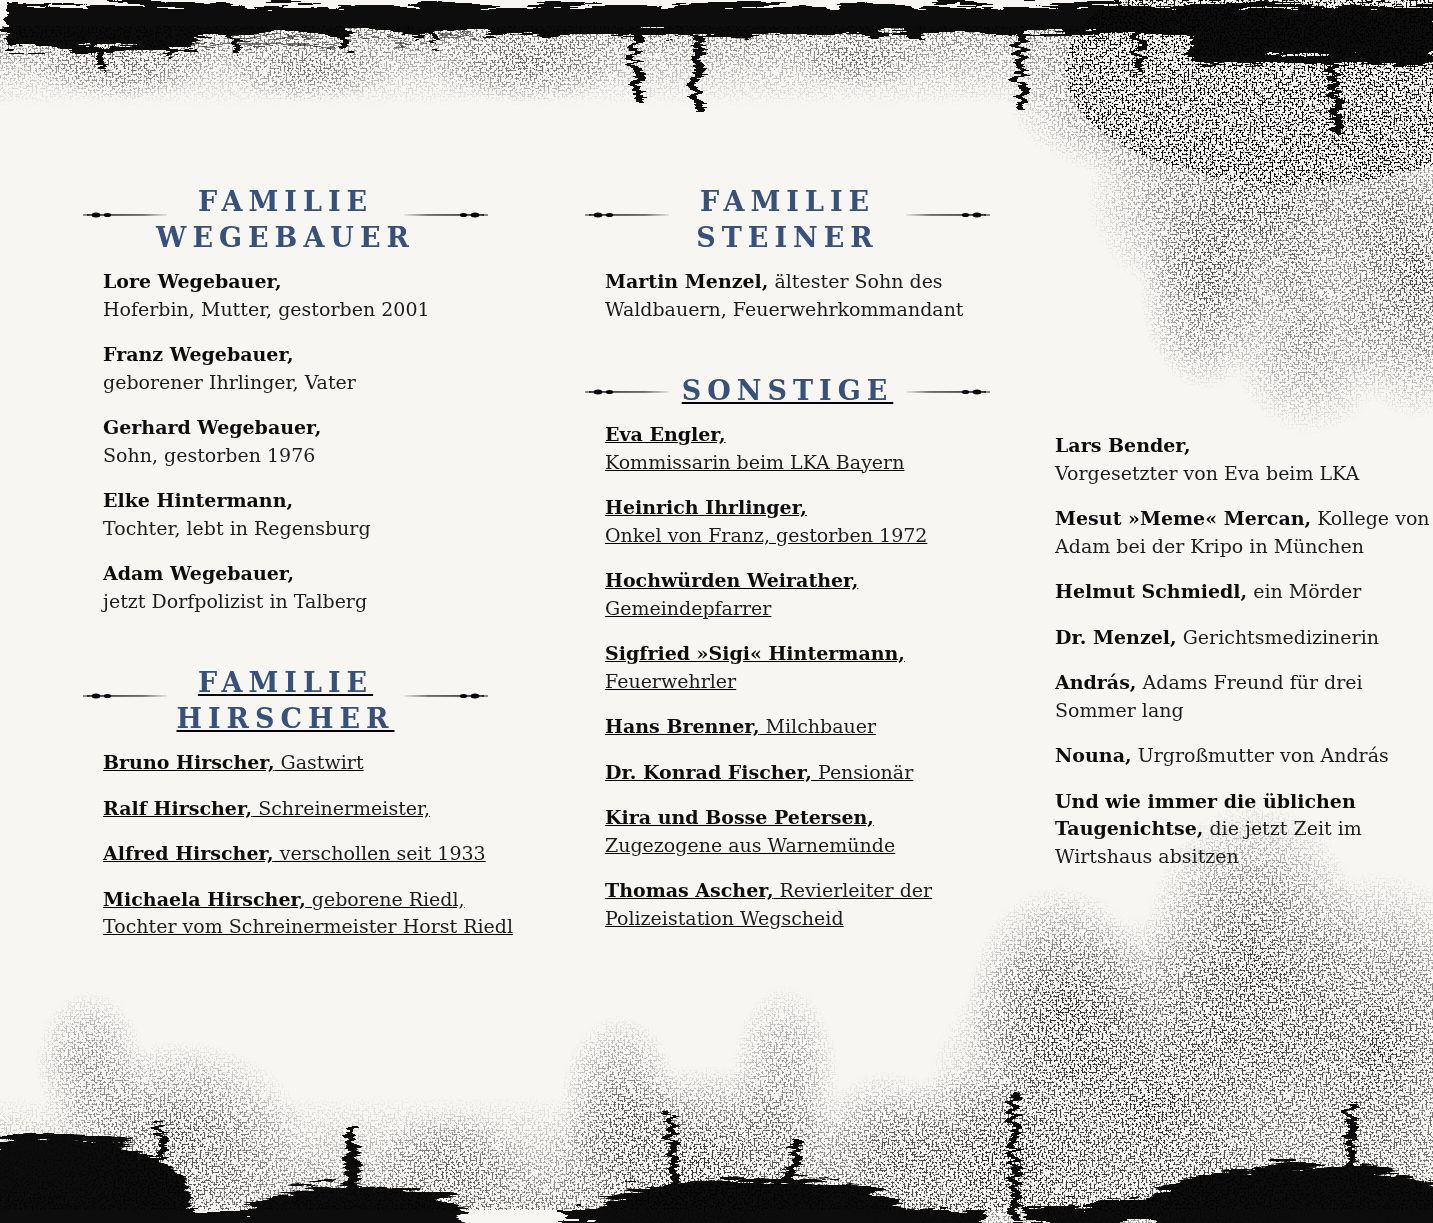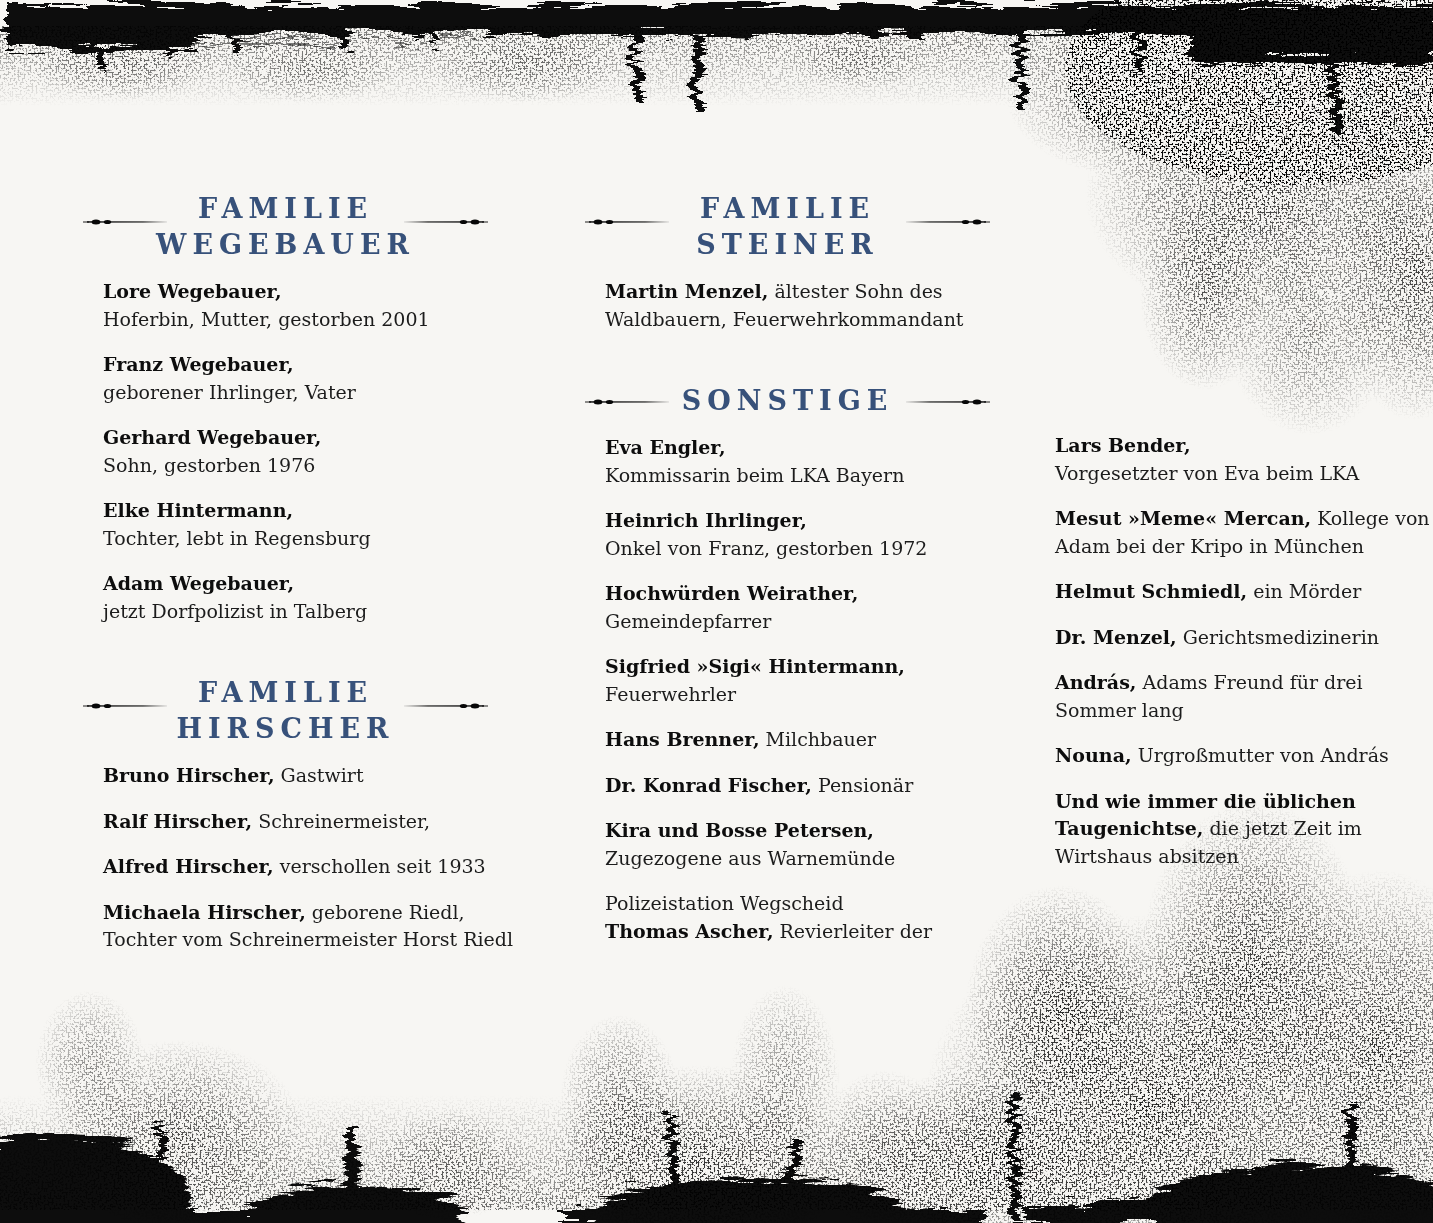--- a/index.html
+++ b/index.html
@@ -5,23 +5,23 @@
   html,body{margin:0;padding:0;}
   body{width:1433px;height:1223px;overflow:hidden;background:var(--paper-color,#f7f6f3);
        font-family:"DejaVu Serif","Liberation Serif",serif;}
   .page{position:relative;width:1433px;height:1223px;}
   .ink{position:absolute;inset:0;pointer-events:none;}
   .col{position:absolute;}
   .col1{left:83px;top:176px;width:405px;}
   .col2{left:585px;top:176px;width:405px;}
   .col3{left:1035px;top:432px;width:400px;}
   .section{position:relative;}
-  .section + .section{margin-top:50px;}
+  .section + .section{margin-top:50px;text-decoration:underline;}
   .heading-row{position:relative;text-align:center;margin-bottom:12px;}
-  .title{margin:15px;font-size:27px;font-weight:bold;line-height:36px;letter-spacing:6px;
+  .title{margin:8px;font-size:27px;font-weight:bold;line-height:36px;letter-spacing:6px;
          color:var(--heading-color,#37517a);}
   .orn-svg{position:absolute;width:84px;height:14px;}
   .orn-left{left:0;}
   .orn-right{right:0;transform:scaleX(-1);}
   .two-line .orn-svg{top:24px;}
   .one-line .orn-svg{top:12px;}
   .entries{font-size:19px;color:var(--text-color,#1c1c1c);}
   .entry{margin-bottom:18px;}
   .line{line-height:27.5px;white-space:nowrap;margin-left:20px;}
   .line strong{color:#0d0d0d;}
@@ -265,22 +265,22 @@
             <div class="line"><strong>Hans Brenner,</strong><span> Milchbauer</span></div>
           </div>
           <div class="entry">
             <div class="line"><strong>Dr. Konrad Fischer,</strong><span> Pensionär</span></div>
           </div>
           <div class="entry">
             <div class="line"><strong>Kira und Bosse Petersen,</strong></div>
             <div class="line"><span>Zugezogene aus Warnemünde</span></div>
           </div>
           <div class="entry">
+            <div class="line"><strong>Thomas Ascher,</strong><span> Revierleiter der</span></div>
             <div class="line"><span>Polizeistation Wegscheid</span></div>
-            <div class="line"><strong>Thomas Ascher,</strong><span> Revierleiter der</span></div>
           </div>
         </div>
     </section>
   </div>
 
   <div class="col col3">
     <section class="section">
       <div class="entries">
           <div class="entry">
             <div class="line"><strong>Lars Bender,</strong></div>

